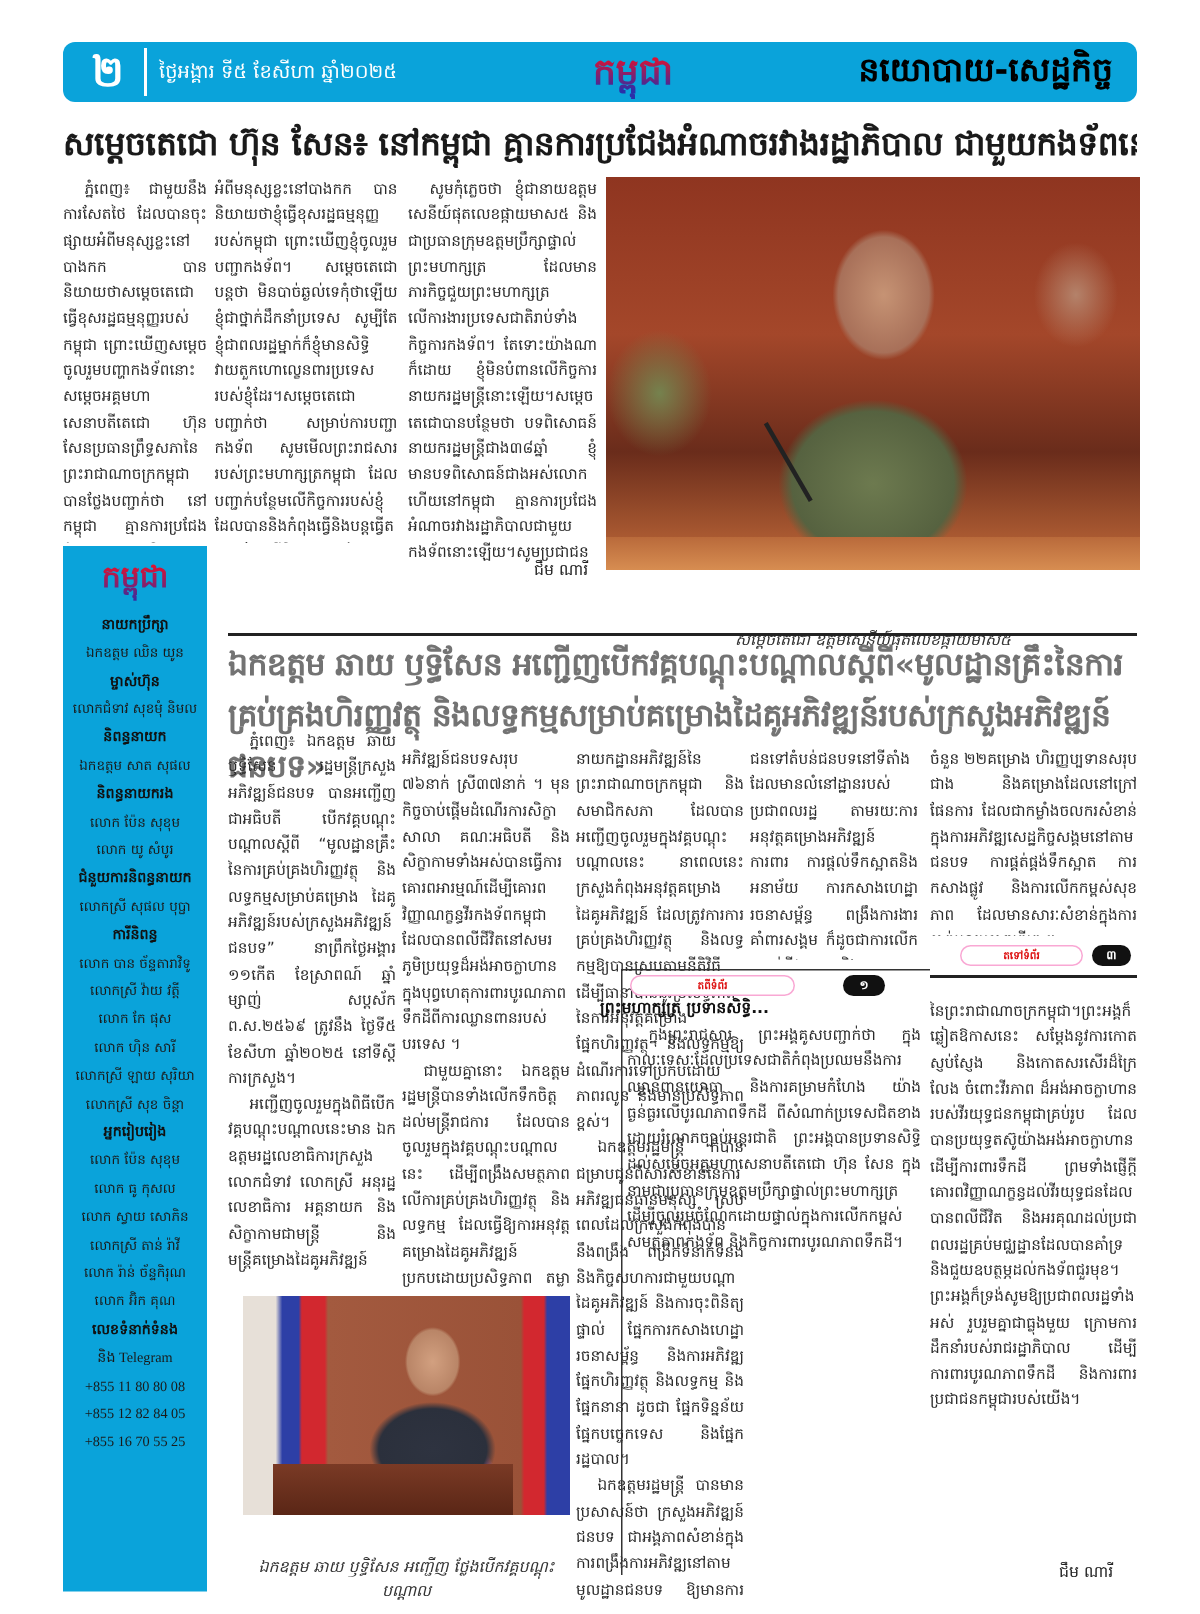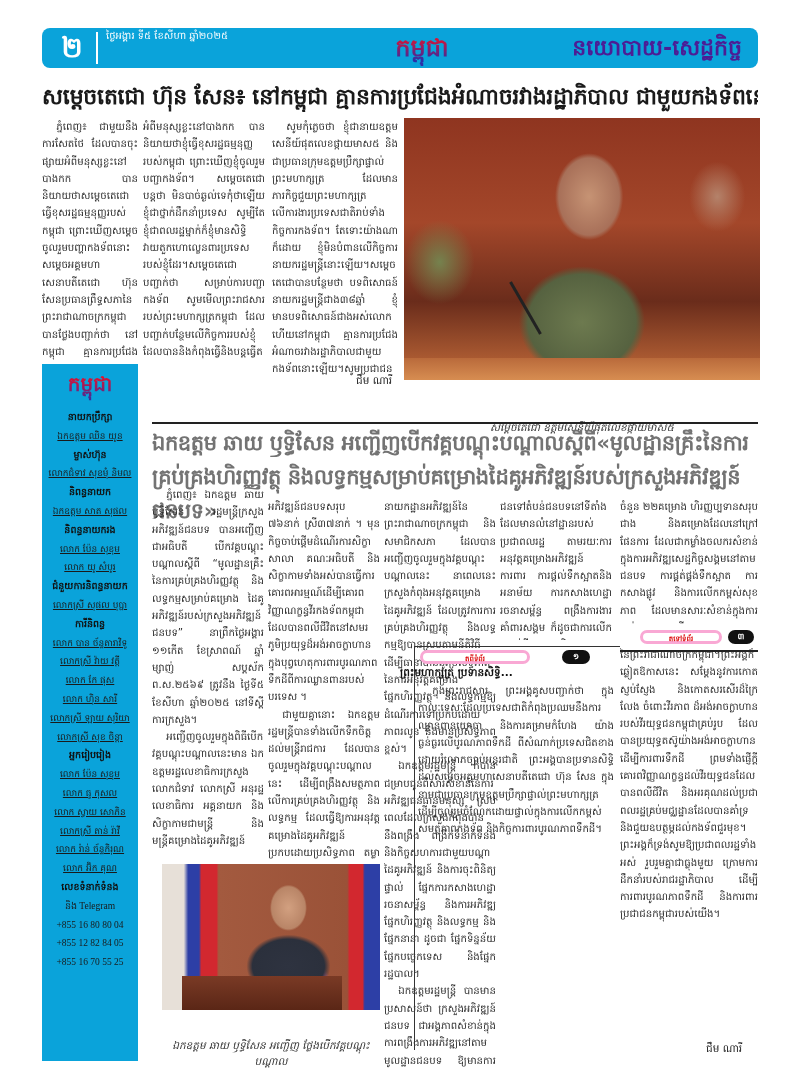--- a/index.html
+++ b/index.html
@@ -10,30 +10,30 @@
   .header {
     position: absolute; left: 42px; top: 28px; width: 716px; height: 40px;
     background: #0aa3da; border-radius: 8px; color: #fff;
   }
   .page-num {
     position: absolute; left: 10px; top: 3px; width: 40px; height: 34px;
     font: bold 28px/34px "DejaVu Sans", sans-serif; text-align: center; color: #fff;
   }
   .header-divider { position: absolute; left: 54px; top: 4px; width: 2px; height: 32px; background: #fff; }
   .header-date {
-    position: absolute; left: 64px; top: 1px; font-size: 10px; color: #fff;
+    position: absolute; left: 64px; top: 11px; font-size: 13px; color: #fff;
   }
   .logo {
     position: absolute; left: 330px; top: 2px; width: 100px; height: 36px;
     font: bold 24px/36px "DejaVu Serif", serif; text-align: center;
     background: linear-gradient(180deg, #e8102a 20%, #2b2fa8 85%);
     -webkit-background-clip: text; background-clip: text; color: transparent;
   }
   .section-title {
-    position: absolute; right: 16px; top: 4px; font: bold 22px/32px "DejaVu Sans", sans-serif; color: #4c1d95;
+    position: absolute; right: 16px; top: 4px; font: bold 22px/32px "DejaVu Sans", sans-serif; color: #000000;
   }
 
   
   .headline1 {
     position: absolute; left: 42px; top: 82px; width: 716px;
     font: bold 22px/30px "DejaVu Sans", sans-serif; color: #1a1a1a; letter-spacing: -0.3px;
     white-space: nowrap; overflow: hidden;
   }
 
   .col {
@@ -69,38 +69,38 @@
   .sidebar {
     position: absolute; left: 42px; top: 364px; width: 96px; height: 697px; background: #0aa3da;
     text-align: center; overflow: hidden;
   }
   .sb-logo {
     margin-top: 4px; height: 40px; font: bold 20px/32px "DejaVu Serif", serif;
     background: linear-gradient(180deg, #e8102a 20%, #2b2fa8 85%);
     -webkit-background-clip: text; background-clip: text; color: transparent;
   }
   .sb-role { font: bold 9.5px/18.8px "DejaVu Sans", sans-serif; color: #111; white-space: nowrap; }
-  .sb-name { font: 9px/18.8px "DejaVu Sans", sans-serif; color: #1a1a1a; white-space: nowrap; text-decoration: underline; }
+  .sb-name { font: 9px/18.8px "DejaVu Sans", sans-serif; color: #1a1a1a; white-space: nowrap; }
   .sb-phone { font: 9.5px/18.8px "Liberation Serif", serif; color: #1a1a1a; }
   .sb-addr { font: 9px/18.8px "DejaVu Sans", sans-serif; color: #1a1a1a; padding: 0 2px; }
 
   
   .photo2 {
     position: absolute; left: 162px; top: 864px; width: 218px; height: 146px;
     background:
       radial-gradient(ellipse 28px 35px at 58% 30%, #d2a080 0%, #b98567 60%, transparent 66%),
       radial-gradient(ellipse 60px 45px at 58% 70%, #2e3340 0%, #2b303c 60%, transparent 70%),
       radial-gradient(ellipse 40px 30px at 64% 80%, #d57bb4 0%, #c064a2 55%, transparent 70%),
       linear-gradient(90deg, #e7e0d8 0%, #e7e0d8 10%, #2d3fa6 12%, #2d3fa6 17%, #d2282f 18%, #d2282f 25%, #a35a3f 26%, #9a5238 85%, #d2282f 86%, #d2282f 92%, #2d3fa6 93%, #2d3fa6 100%);
   }
   .photo2 .podium { position: absolute; left: 20px; bottom: 0; width: 160px; height: 34px; background: linear-gradient(180deg,#7a3a25,#5a2616); }
 
   
   .cont-pill {
-    position: absolute; height: 14px; border: 3px solid #f9a8d4; border-radius: 8px; background: #fff;
+    position: absolute; height: 14px; border: 1px solid #f9a8d4; border-radius: 8px; background: #fff;
     font: bold 7px/12px "DejaVu Sans", sans-serif; color: #d11; text-align: center;
   }
   .cont-num {
     position: absolute; height: 14px; border-radius: 7px; background: #111; color: #fff;
     font: bold 8px/14px "DejaVu Sans", sans-serif; text-align: center;
   }
   .boxed {
     position: absolute; left: 414px; top: 646px; width: 206px; height: 404px;
     border-left: 1px solid #333; border-top: 1px solid #333;
   }
@@ -162,21 +162,21 @@
   <div class="sb-name">លោកស្រី សុខ ចិន្តា</div>
   <div class="sb-role">អ្នករៀបរៀង</div>
   <div class="sb-name">លោក ប៉ែន សុខុម</div>
   <div class="sb-name">លោក ធូ កុសល</div>
   <div class="sb-name">លោក ស្វាយ សោភិន</div>
   <div class="sb-name">លោកស្រី តាន់ រ៉ាវី</div>
   <div class="sb-name">លោក រ៉ាន់ ច័ន្ទកិរុណ</div>
   <div class="sb-name">លោក អ៊ិក គុណ</div>
   <div class="sb-role">លេខទំនាក់ទំនង</div>
   <div class="sb-phone">និង Telegram</div>
-  <div class="sb-phone">+855 16 80 80 04</div>
+  <div class="sb-phone">+855 11 80 80 08</div>
   <div class="sb-phone">+855 12 82 84 05</div>
   <div class="sb-phone">+855 16 70 55 25</div>
 </div>
 
 <div class="headline2">ឯកឧត្តម ឆាយ ឫទ្ធិសែន អញ្ជើញបើកវគ្គបណ្តុះបណ្តាលស្តីពី«មូលដ្ឋានគ្រឹះនៃការគ្រប់គ្រងហិរញ្ញវត្ថុ និងលទ្ធកម្មសម្រាប់គម្រោងដៃគូអភិវឌ្ឍន៍របស់ក្រសួងអភិវឌ្ឍន៍ជនបទ»</div>
 
 <div class="col" style="left:152px; top:486px; width:112px; height:362px;">
   <p>ភ្នំពេញ៖ ឯកឧត្តម ឆាយ ឫទ្ធិសែន រដ្ឋមន្ត្រីក្រសួងអភិវឌ្ឍន៍ជនបទ បានអញ្ជើញជាអធិបតី បើកវគ្គបណ្តុះបណ្តាលស្តីពី “មូលដ្ឋានគ្រឹះនៃការគ្រប់គ្រងហិរញ្ញវត្ថុ និងលទ្ធកម្មសម្រាប់គម្រោង ដៃគូអភិវឌ្ឍន៍របស់ក្រសួងអភិវឌ្ឍន៍ជនបទ” នាព្រឹកថ្ងៃអង្គារ ១១កើត ខែស្រាពណ៍ ឆ្នាំម្សាញ់ សប្តស័ក ព.ស.២៥៦៩ ត្រូវនឹង ថ្ងៃទី៥ ខែសីហា ឆ្នាំ២០២៥ នៅទីស្តីការក្រសួង។</p>
   <p>អញ្ជើញចូលរួមក្នុងពិធីបើកវគ្គបណ្តុះបណ្តាលនេះមាន ឯកឧត្តមរដ្ឋលេខាធិការក្រសួង លោកជំទាវ លោកស្រី អនុរដ្ឋលេខាធិការ អគ្គនាយក និងសិក្ខាកាមជាមន្ត្រី និងមន្ត្រីគម្រោងដៃគូអភិវឌ្ឍន៍ ដែលមានចំនួនសរុប</p>
 </div>
@@ -204,16 +204,16 @@
 <div class="caption" style="left:162px; top:1012px; width:218px;">ឯកឧត្តម ឆាយ ឫទ្ធិសែន អញ្ជើញ ថ្លែងបើកវគ្គបណ្តុះបណ្តាល</div>
 
 <div class="rule" style="left:620px; top:650px; width:138px;"></div>
 <div class="boxed"></div>
 <div class="cont-pill" style="left:420px; top:650px; width:110px;">តពីទំព័រ</div>
 <div class="cont-num" style="left:562px; top:650px; width:28px;">១</div>
 <div class="boxed-title">ព្រះមហាក្សត្រ ប្រទានសិទ្ធិ...</div>
 <div class="col" style="left:418px; top:682px; width:196px; height:386px;">
   <p>ក្នុងព្រះរាជសារ ព្រះអង្គគូសបញ្ជាក់ថា ក្នុងកាលៈទេសៈដែលប្រទេសជាតិកំពុងប្រឈមនឹងការឈ្លានពានយោធា និងការគម្រាមកំហែង យ៉ាងធ្ងន់ធ្ងរលើបូរណភាពទឹកដី ពីសំណាក់ប្រទេសជិតខាង ដោយរំលោភច្បាប់អន្តរជាតិ ព្រះអង្គបានប្រទានសិទ្ធិដល់សម្តេចអគ្គមហាសេនាបតីតេជោ ហ៊ុន សែន ក្នុងនាមជាប្រធានក្រុមឧត្តមប្រឹក្សាផ្ទាល់ព្រះមហាក្សត្រ ដើម្បីចូលរួមចំណែកដោយផ្ទាល់ក្នុងការលើកកម្ពស់សមត្ថភាពកងទ័ព និងកិច្ចការពារបូរណភាពទឹកដី។</p>
 </div>
-<div class="col" style="left:620px; top:646px; width:138px; height:368px;">
+<div class="col" style="left:620px; top:666px; width:138px; height:368px;">
   <p style="text-indent:0">នៃព្រះរាជាណាចក្រកម្ពុជា។ព្រះអង្គក៏ឆ្លៀតឱកាសនេះ សម្តែងនូវការកោតស្ញប់ស្ញែង និងកោតសរសើរដ៏ក្រៃលែង ចំពោះវីរភាព ដ៏អង់អាចក្លាហានរបស់វីរយុទ្ធជនកម្ពុជាគ្រប់រូប ដែលបានប្រយុទ្ធតស៊ូយ៉ាងអង់អាចក្លាហានដើម្បីការពារទឹកដី ព្រមទាំងផ្ញើក្តីគោរពវិញ្ញាណក្ខន្ធដល់វីរយុទ្ធជនដែលបានពលីជីវិត និងអរគុណដល់ប្រជាពលរដ្ឋគ្រប់មជ្ឈដ្ឋានដែលបានគាំទ្រនិងជួយឧបត្ថម្ភដល់កងទ័ពជួរមុខ។ ព្រះអង្គក៏ទ្រង់សូមឱ្យប្រជាពលរដ្ឋទាំងអស់ រួបរួមគ្នាជាធ្លុងមួយ ក្រោមការដឹកនាំរបស់រាជរដ្ឋាភិបាល ដើម្បីការពារបូរណភាពទឹកដី និងការពារប្រជាជនកម្ពុជារបស់យើង។</p>
 </div>
 <div class="sig" style="left:706px; top:1040px;">ជឹម ណារី</div>
 
 </body></html>

